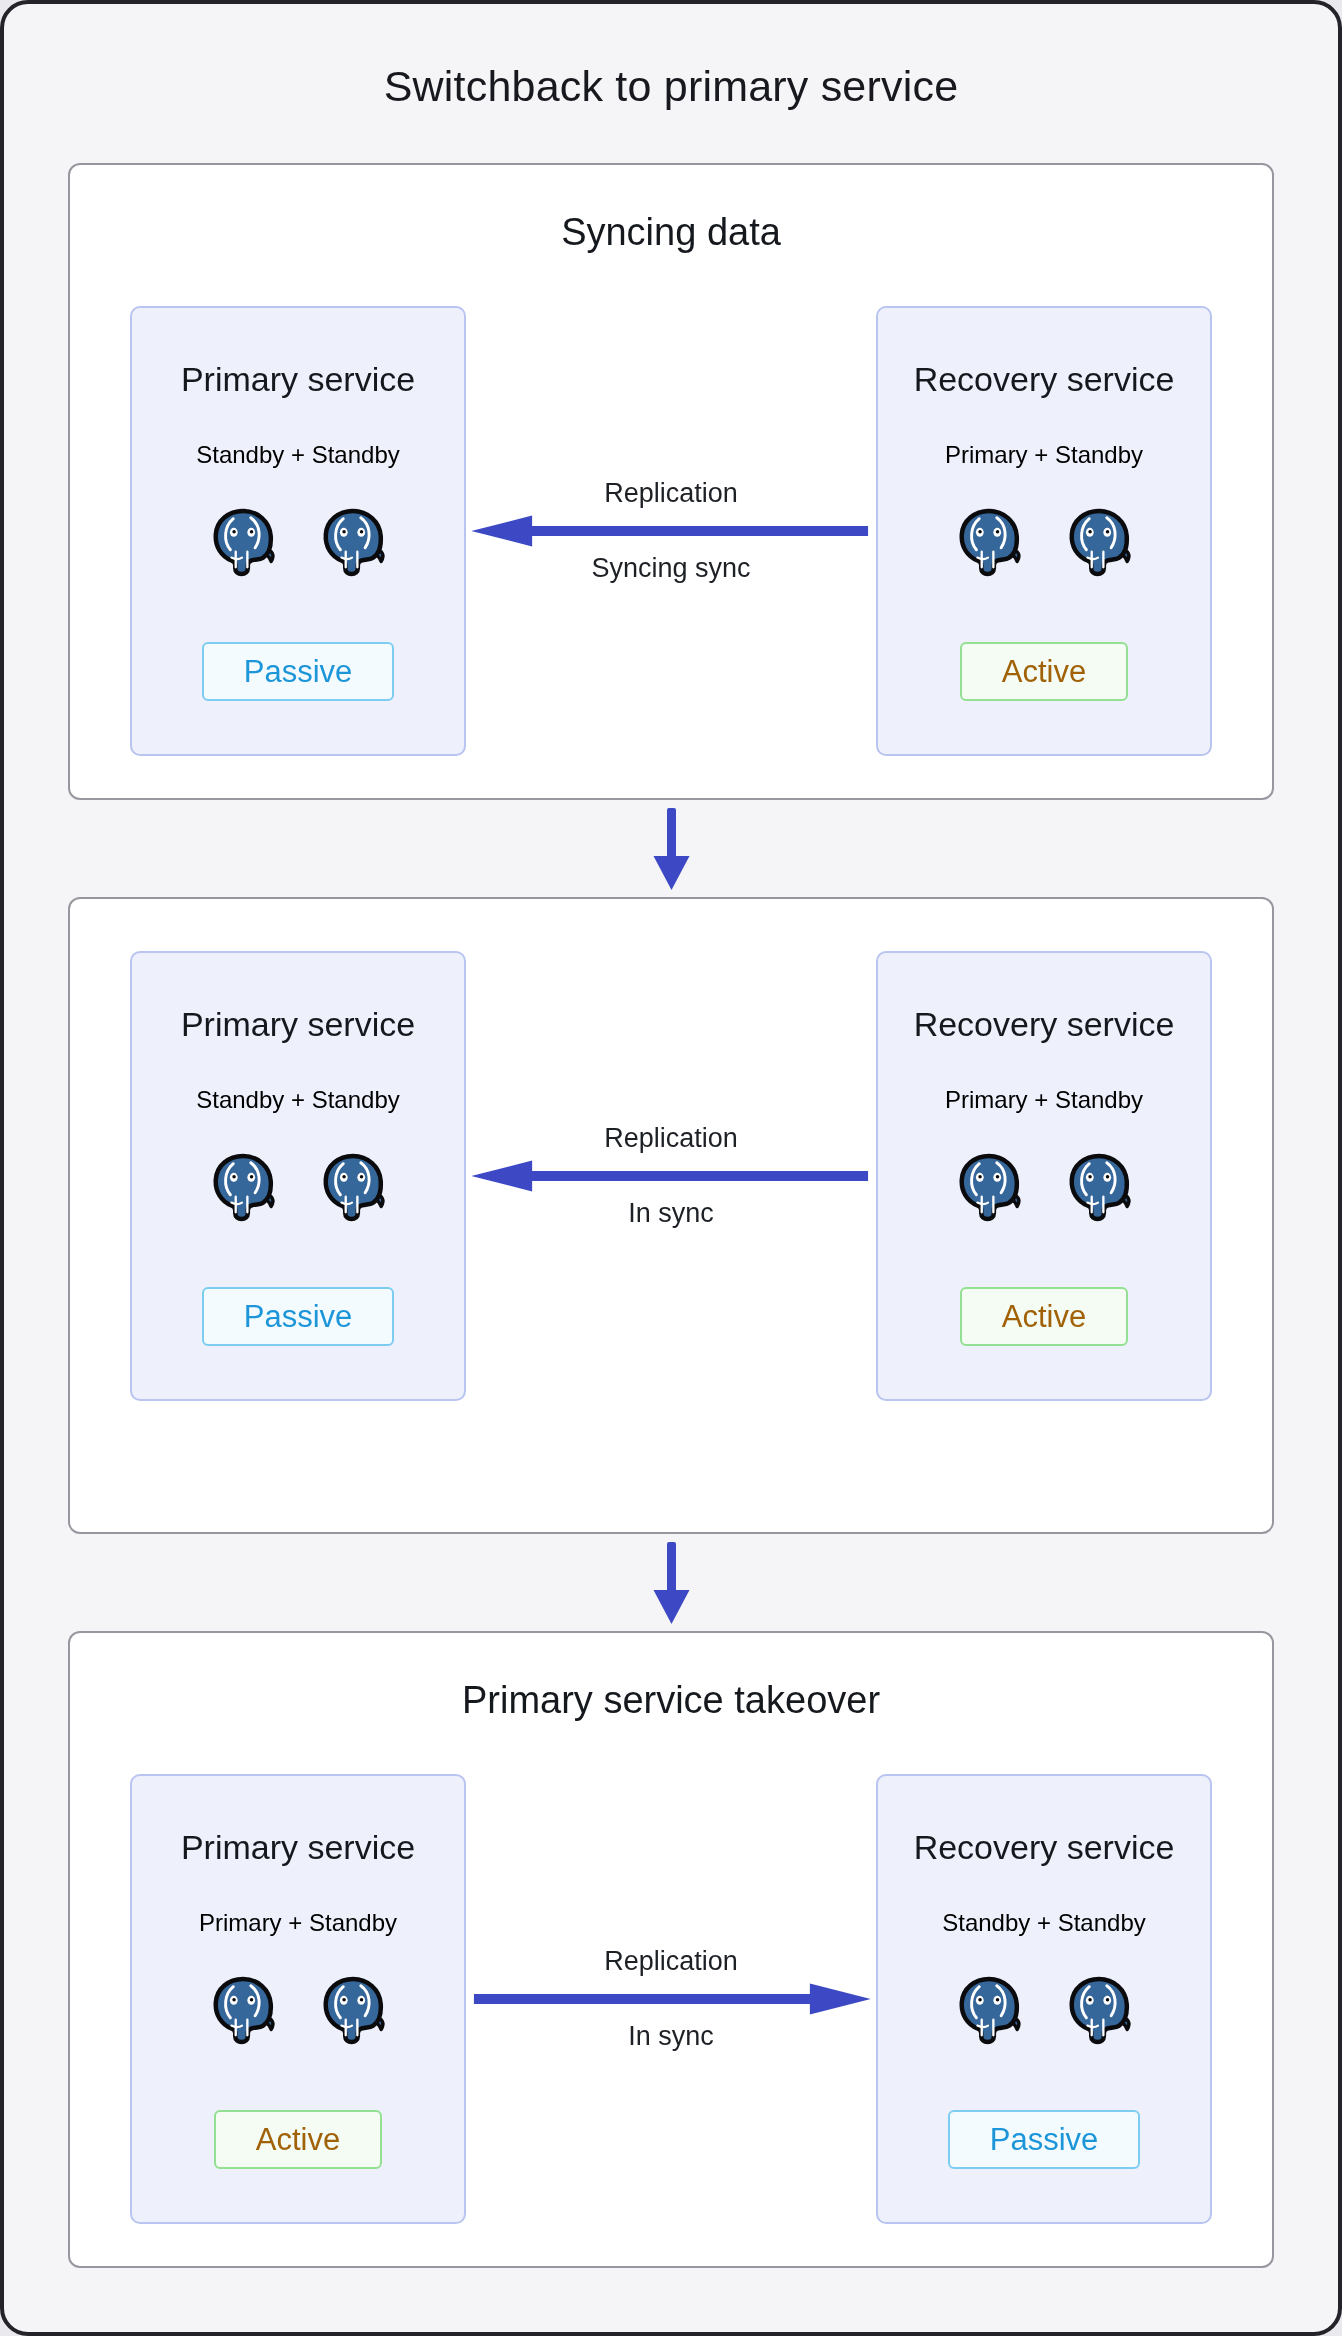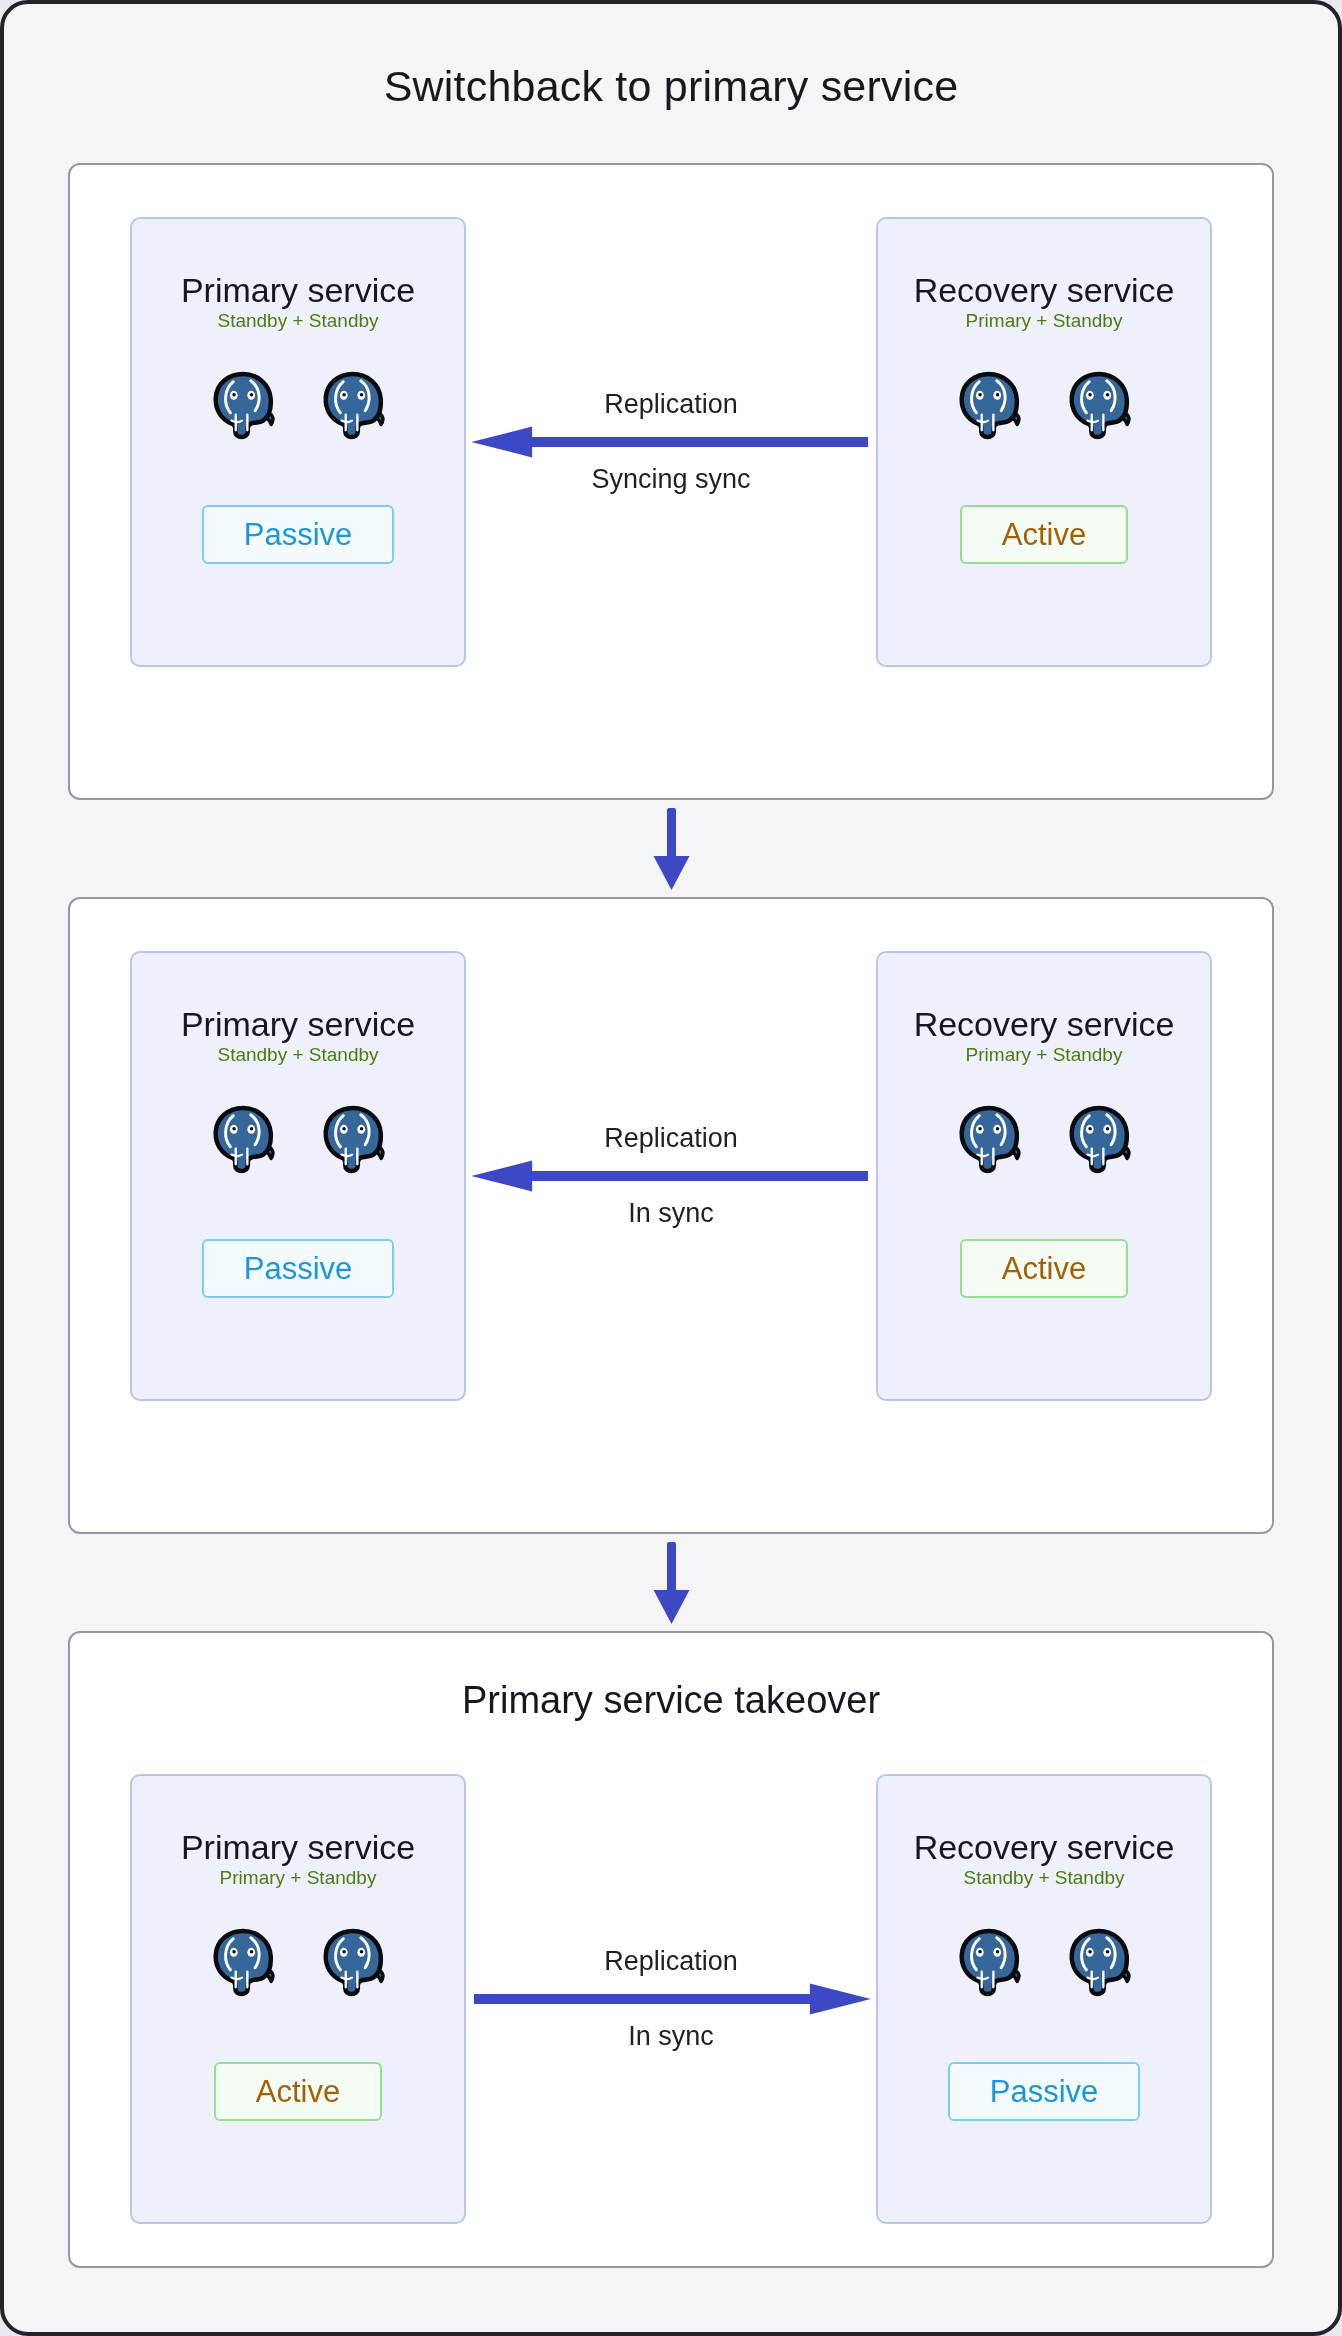--- a/index.html
+++ b/index.html
@@ -63,22 +63,23 @@
   }
 
   .service-title {
     margin-top: 52px;
     font-size: 34px;
     font-weight: 500;
     color: #16181d;
   }
 
   .service-subtitle {
-    font-size: 19px;
-    color: #4d7c0f;
+    margin-top: 42px;
+    font-size: 24px;
+    color: #000000;
   }
 
   .icons-row {
     margin-top: 38px;
     display: flex;
     gap: 44px;
     align-items: center;
   }
 
   .pg-icon { width: 66px; height: 70px; display: block; }
@@ -145,20 +146,21 @@
   </defs>
 </svg>
 
 <div class="page">
 
   <h1 class="page-title">Switchback to primary service</h1>
 
   <div class="stage-list">
 
     <section class="stage">
+      <h2 class="stage-title">Syncing data</h2>
       <div class="stage-body">
         <div class="service-box">
           <div class="service-title">Primary service</div>
           <div class="service-subtitle">Standby + Standby</div>
           <div class="icons-row">
             <svg class="pg-icon" viewBox="0 0 68 72">
                 <use href="#pg-elephant"></use>
               </svg>
             <svg class="pg-icon" viewBox="0 0 68 72">
                 <use href="#pg-elephant"></use>

